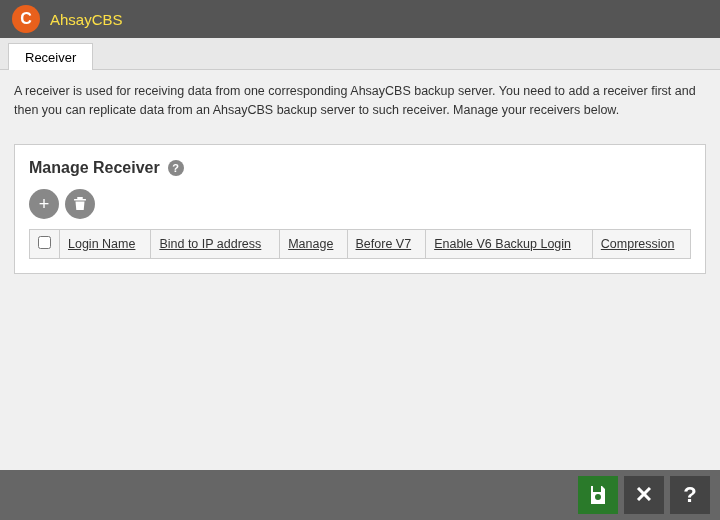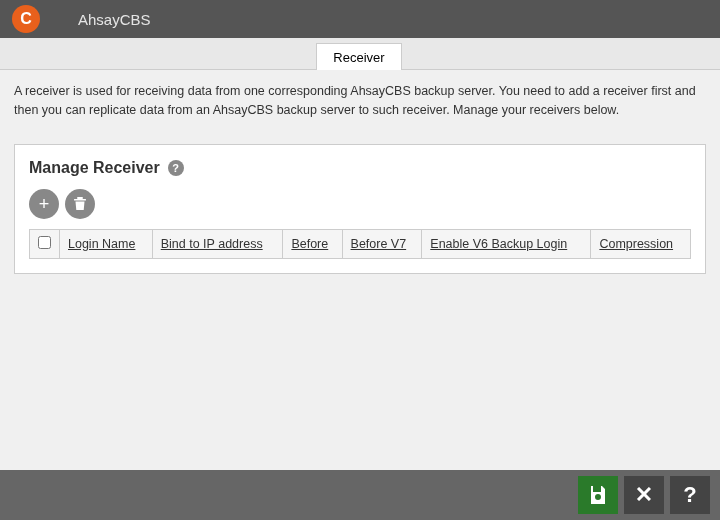--- a/index.html
+++ b/index.html
@@ -27,35 +27,33 @@
       background: #e8601c;
       border-radius: 50%;
       display: flex;
       align-items: center;
       justify-content: center;
       color: white;
       font-size: 16px;
       font-weight: bold;
     }
     #app-title {
-      color: #e5e5e5;
+      color: #fde047;
       font-size: 15px;
       font-weight: normal;
-      margin-left: 28px;
     }
 
     
     #tab-bar {
       background: #e8e8e8;
       border-bottom: 1px solid #ccc;
       display: flex;
       align-items: flex-end;
       padding: 0 8px;
       height: 32px;
-      justify-content: center;
     }
     .tab {
       padding: 6px 16px 5px 16px;
       background: white;
       border: 1px solid #ccc;
       border-bottom: none;
       cursor: pointer;
       font-size: 13px;
       margin-right: 2px;
       position: relative;
@@ -225,21 +223,21 @@
     </div>
 
     <table id="receiver-table">
       <thead>
         <tr>
           <th class="checkbox-cell">
             <input type="checkbox" style="">
           </th>
           <th>Login Name</th>
           <th>Bind to IP address</th>
-          <th>Before</th>
+          <th>Manage</th>
           <th>Before V7</th>
           <th>Enable V6 Backup Login</th>
           <th>Compression</th>
         </tr>
       </thead>
       <tbody>
       </tbody>
     </table>
   </div>
 </div>

